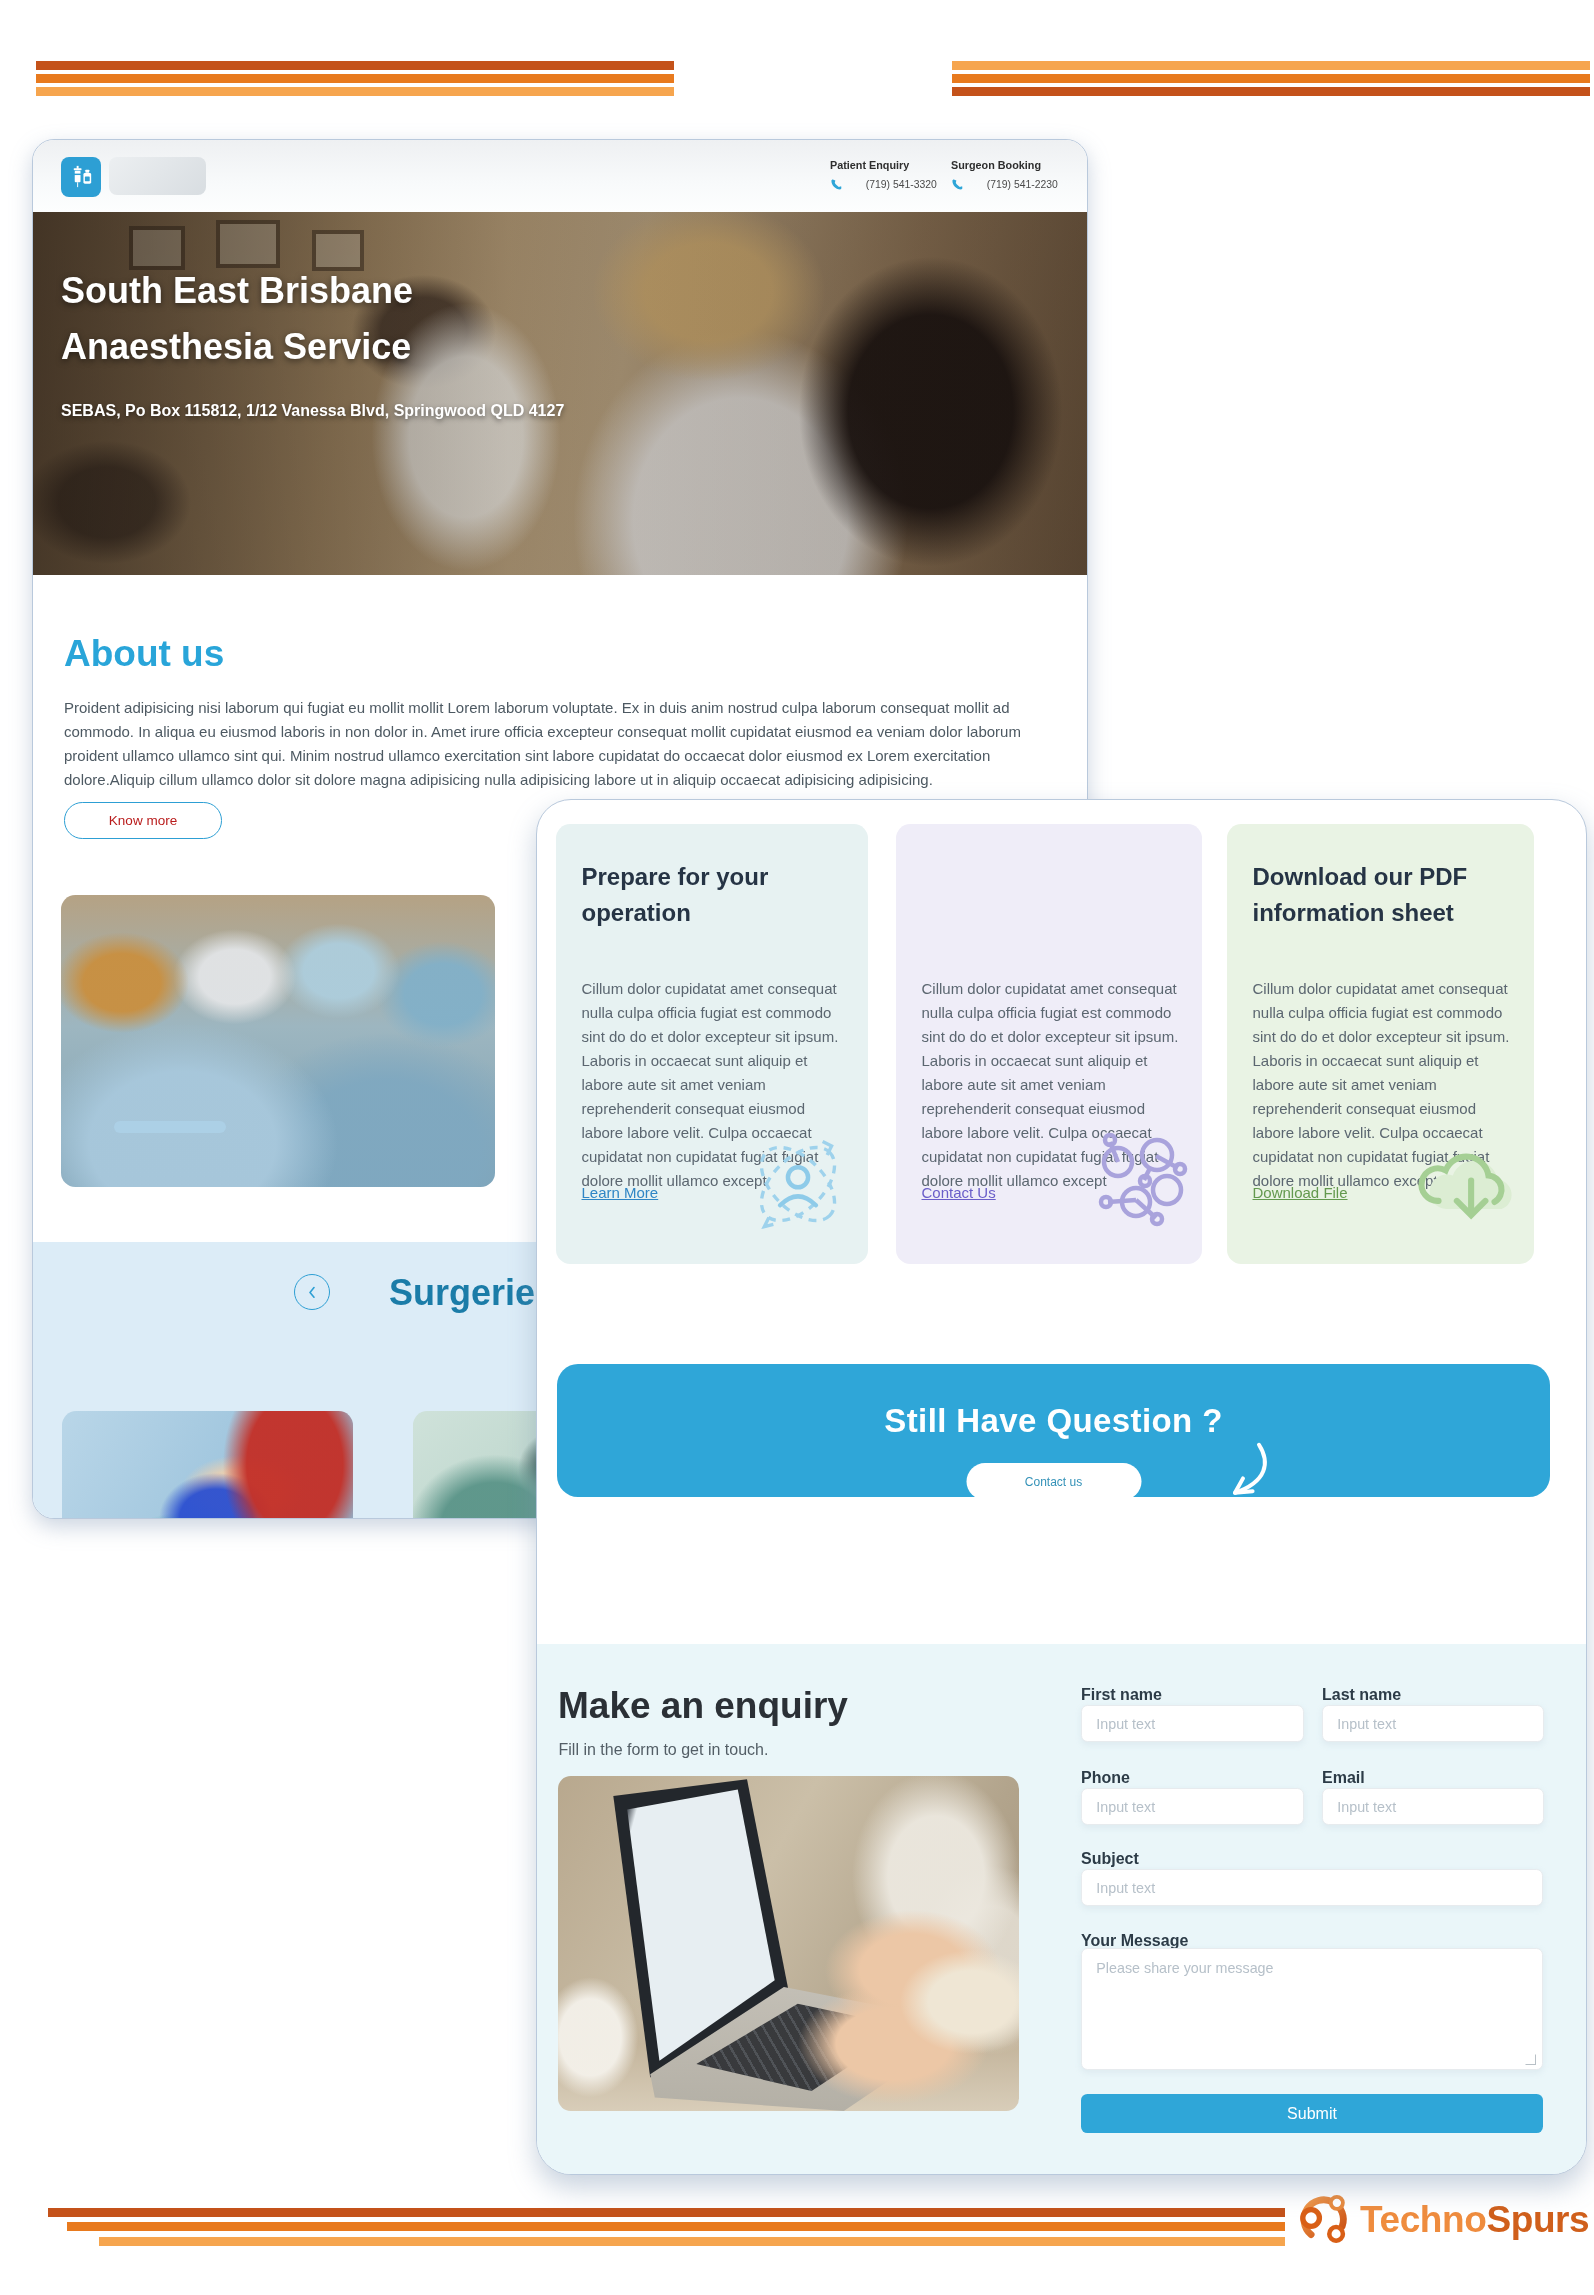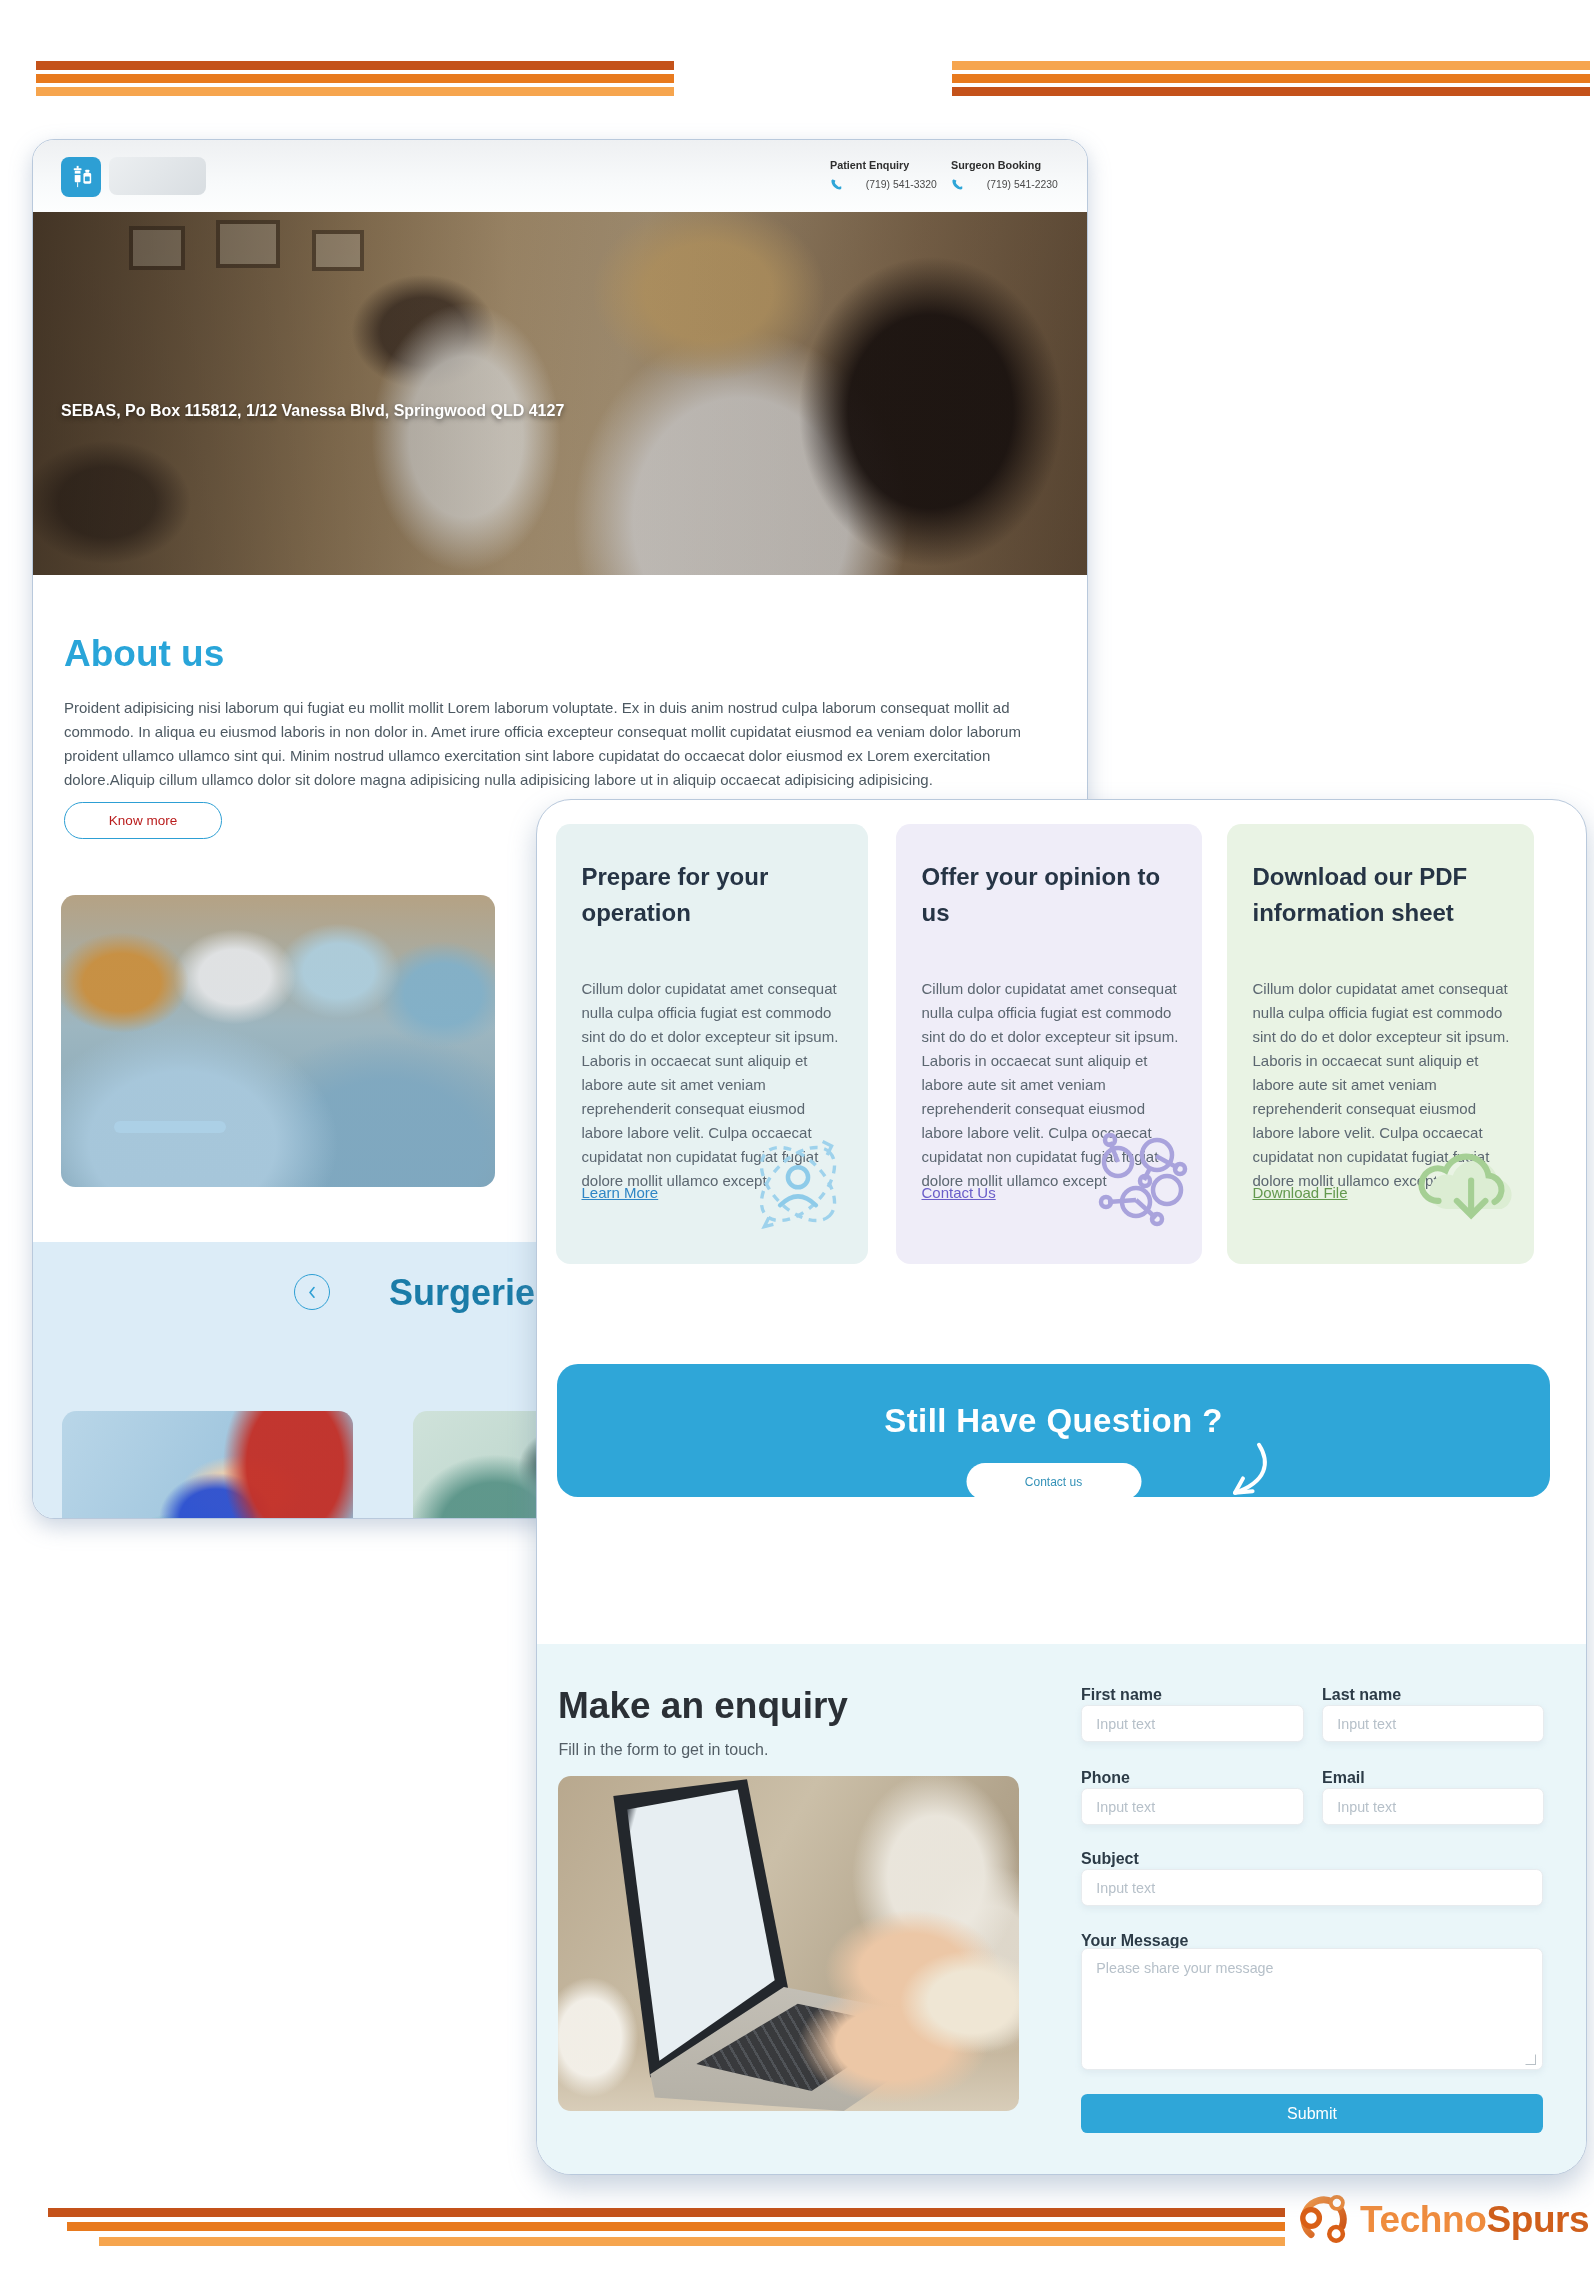--- a/index.html
+++ b/index.html
@@ -205,20 +205,24 @@
           <span>(719) 541-2230</span>
         </div>
       </div>
     </div>
 
     <div class="hero">
       <div class="hero-frame" style="left:96px;top:14.3px;width:56px;height:44px;"></div>
       <div class="hero-frame" style="left:183px;top:8px;width:64px;height:48px;"></div>
       <div class="hero-frame" style="left:279px;top:17.5px;width:52px;height:41px;"></div>
       <div class="hero-shade"></div>
+      <div class="hero-title">
+        <div>South East Brisbane</div>
+        <div>Anaesthesia Service</div>
+      </div>
       <div class="hero-address">SEBAS, Po Box 115812, 1/12 Vanessa Blvd, Springwood QLD 4127</div>
     </div>
 
     <div class="about-heading">About us</div>
     <div class="about-body">Proident adipisicing nisi laborum qui fugiat eu mollit mollit Lorem laborum voluptate. Ex in duis anim nostrud culpa laborum consequat mollit ad commodo. In aliqua eu eiusmod laboris in non dolor in. Amet irure officia excepteur consequat mollit cupidatat eiusmod ea veniam dolor laborum proident ullamco ullamco sint qui. Minim nostrud ullamco exercitation sint labore cupidatat do occaecat dolor eiusmod ex Lorem exercitation dolore.Aliquip cillum ullamco dolor sit dolore magna adipisicing nulla adipisicing labore ut in aliquip occaecat adipisicing adipisicing.</div>
     <button class="know-more-btn">Know more</button>
 
     <div class="op-photo">
       <div class="op-pill"></div>
     </div>
@@ -249,21 +253,20 @@
           <polyline points="24,80 20,88 28,86" stroke-dasharray="none"></polyline>
         </g>
         <g stroke="#8ecbe9" fill="none" stroke-width="4" stroke-linecap="round">
           <circle cx="50" cy="44" r="9"></circle>
           <path d="M34,69 Q50,53 66,69"></path>
         </g>
       </svg>
     </div>
 
     <div class="info-card ic-2">
-      <div class="ic-title">Offer your opinion to us</div>
       <div class="ic-body">Cillum dolor cupidatat amet consequat nulla culpa officia fugiat est commodo sint do do et dolor excepteur sit ipsum. Laboris in occaecat sunt aliquip et labore aute sit amet veniam reprehenderit consequat eiusmod labore labore velit. Culpa occaecat cupidatat non cupidatat fugiat fugiat dolore mollit ullamco except</div>
       <a class="ic-link">Contact Us</a>
       <svg class="ic-icon" width="100" height="100" viewBox="0 0 100 100">
         <g stroke="#a9a3dc" fill="none" stroke-width="4.5">
           <line x1="30" y1="34" x2="22" y2="14"></line>
           <line x1="68" y1="28" x2="90" y2="40"></line>
           <line x1="48" y1="72" x2="20" y2="74"></line>
           <line x1="48" y1="72" x2="68" y2="90"></line>
           <line x1="62" y1="40" x2="56" y2="52"></line>
           <circle cx="30" cy="34" r="14"></circle>

